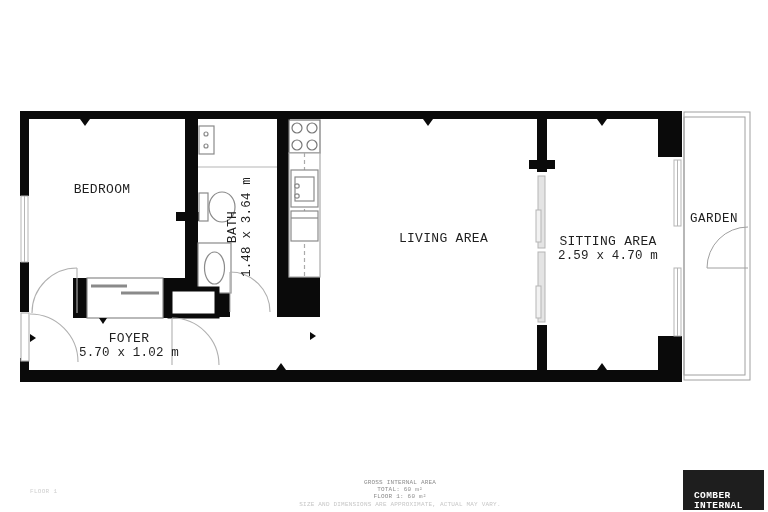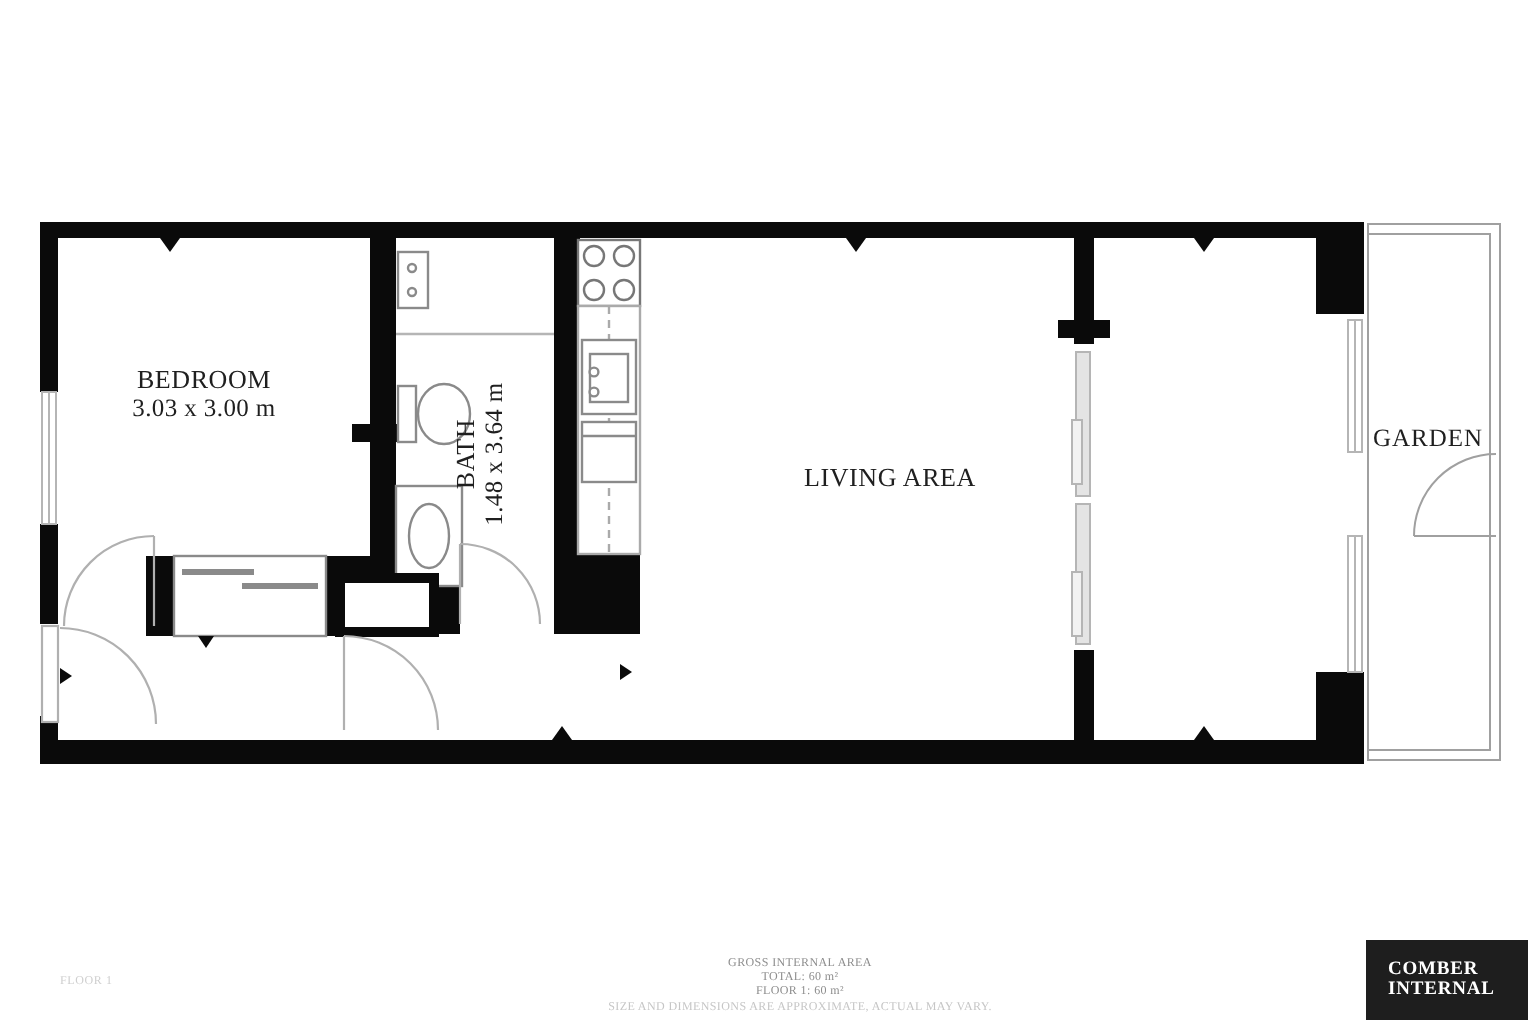--- a/index.html
+++ b/index.html
@@ -1,33 +1,33 @@
 <!DOCTYPE html>
 <html style="--wall: #0a0a0a; --fixture: #8a8a8a; --thin: #b5b5b5; --door: #b0b0b0; --logo_bg: #1e1e1e;"><head>
 <meta charset="utf-8">
 <style>
   :root{
     --wall:#0a0a0a; --fixture:#8a8a8a; --thin:#b5b5b5; --door:#b0b0b0;
     --label:#1f1f1f; --muted:#8d8d8d; --faint:#c6c6c6; --logo_bg:#1e1e1e;
   }
   html,body{margin:0;padding:0;background:#fff;}
   .page{position:relative;width:765px;height:512px;background:#fff;overflow:hidden;
-        font-family:Liberation Serif, serif;}
+        font-family:Liberation Mono, monospace;}
   .plan-label{position:absolute;text-align:center;color:var(--label);
         font-size:13px;line-height:15px;letter-spacing:.3px;white-space:nowrap;}
   .plan-label .dims{font-size:12.5px;letter-spacing:.2px;}
   .rot{transform:rotate(-90deg);transform-origin:center center;}
   .garden-label{position:absolute;text-align:center;color:var(--label);
         font-size:12.5px;letter-spacing:.5px;}
   .footer-left{position:absolute;left:30px;top:488px;font-size:6px;color:#cfcfcf;letter-spacing:.3px;}
   .footer-center{position:absolute;left:274px;top:479px;width:252px;text-align:center;}
   .footer-center .ln{font-size:6px;line-height:7px;color:var(--muted);letter-spacing:.2px;}
   .footer-center .disclaimer{font-size:6px;line-height:7px;color:var(--faint);margin-top:1px;letter-spacing:.2px;}
   .logo{position:absolute;left:683px;top:470px;width:81px;height:40px;background:var(--logo_bg);
-        color:#fff;padding:10px 0 0 11px;box-sizing:border-box;}
+        color:#fff;padding:21px 0 0 11px;box-sizing:border-box;}
   .logo div{font-size:9.5px;font-weight:bold;line-height:10px;letter-spacing:.4px;}
   svg{position:absolute;left:0;top:0;}
 </style>
 </head>
 <body>
 
 <div class="page">
 
   <svg width="768" height="512" viewBox="0 0 768 512">
 
@@ -127,34 +127,39 @@
       <path d="M276,370 L286,370 L281,363 Z"></path>
       <path d="M597,370 L607,370 L602,363 Z"></path>
       <path d="M99,318 L107,318 L103,324 Z"></path>
       <path d="M30,334 L36,338 L30,342 Z"></path>
       <path d="M310,332 L316,336 L310,340 Z"></path>
     </g>
   </svg>
 
   <div class="plan-label" style="left:32px;top:182px;width:140px;">
     <div>BEDROOM</div>
-    <div class="dims">3.03 x 3.00 m</div>
   </div>
 
   <div class="plan-label rot" style="left:182px;top:210px;width:120px;height:34px;">
     <div>BATH</div>
     <div class="dims">1.48 x 3.64 m</div>
   </div>
 
   <div class="plan-label" style="left:328px;top:231px;width:160px;text-align:right;">
     <div>LIVING AREA</div>
   </div>
 
+  <div class="plan-label" style="left:538px;top:234px;width:140px;">
+    <div>SITTING AREA</div>
+    <div class="dims">2.59 x 4.70 m</div>
+  </div>
 
   <div class="plan-label" style="left:59px;top:331px;width:140px;">
+    <div>FOYER</div>
+    <div class="dims">5.70 x 1.02 m</div>
   </div>
 
   <div class="garden-label" style="left:680px;top:212px;width:68px;">
     <div>GARDEN</div>
   </div>
 
   <div class="footer-left">FLOOR 1</div>
 
   <div class="footer-center">
     <div class="ln">GROSS INTERNAL AREA</div>

